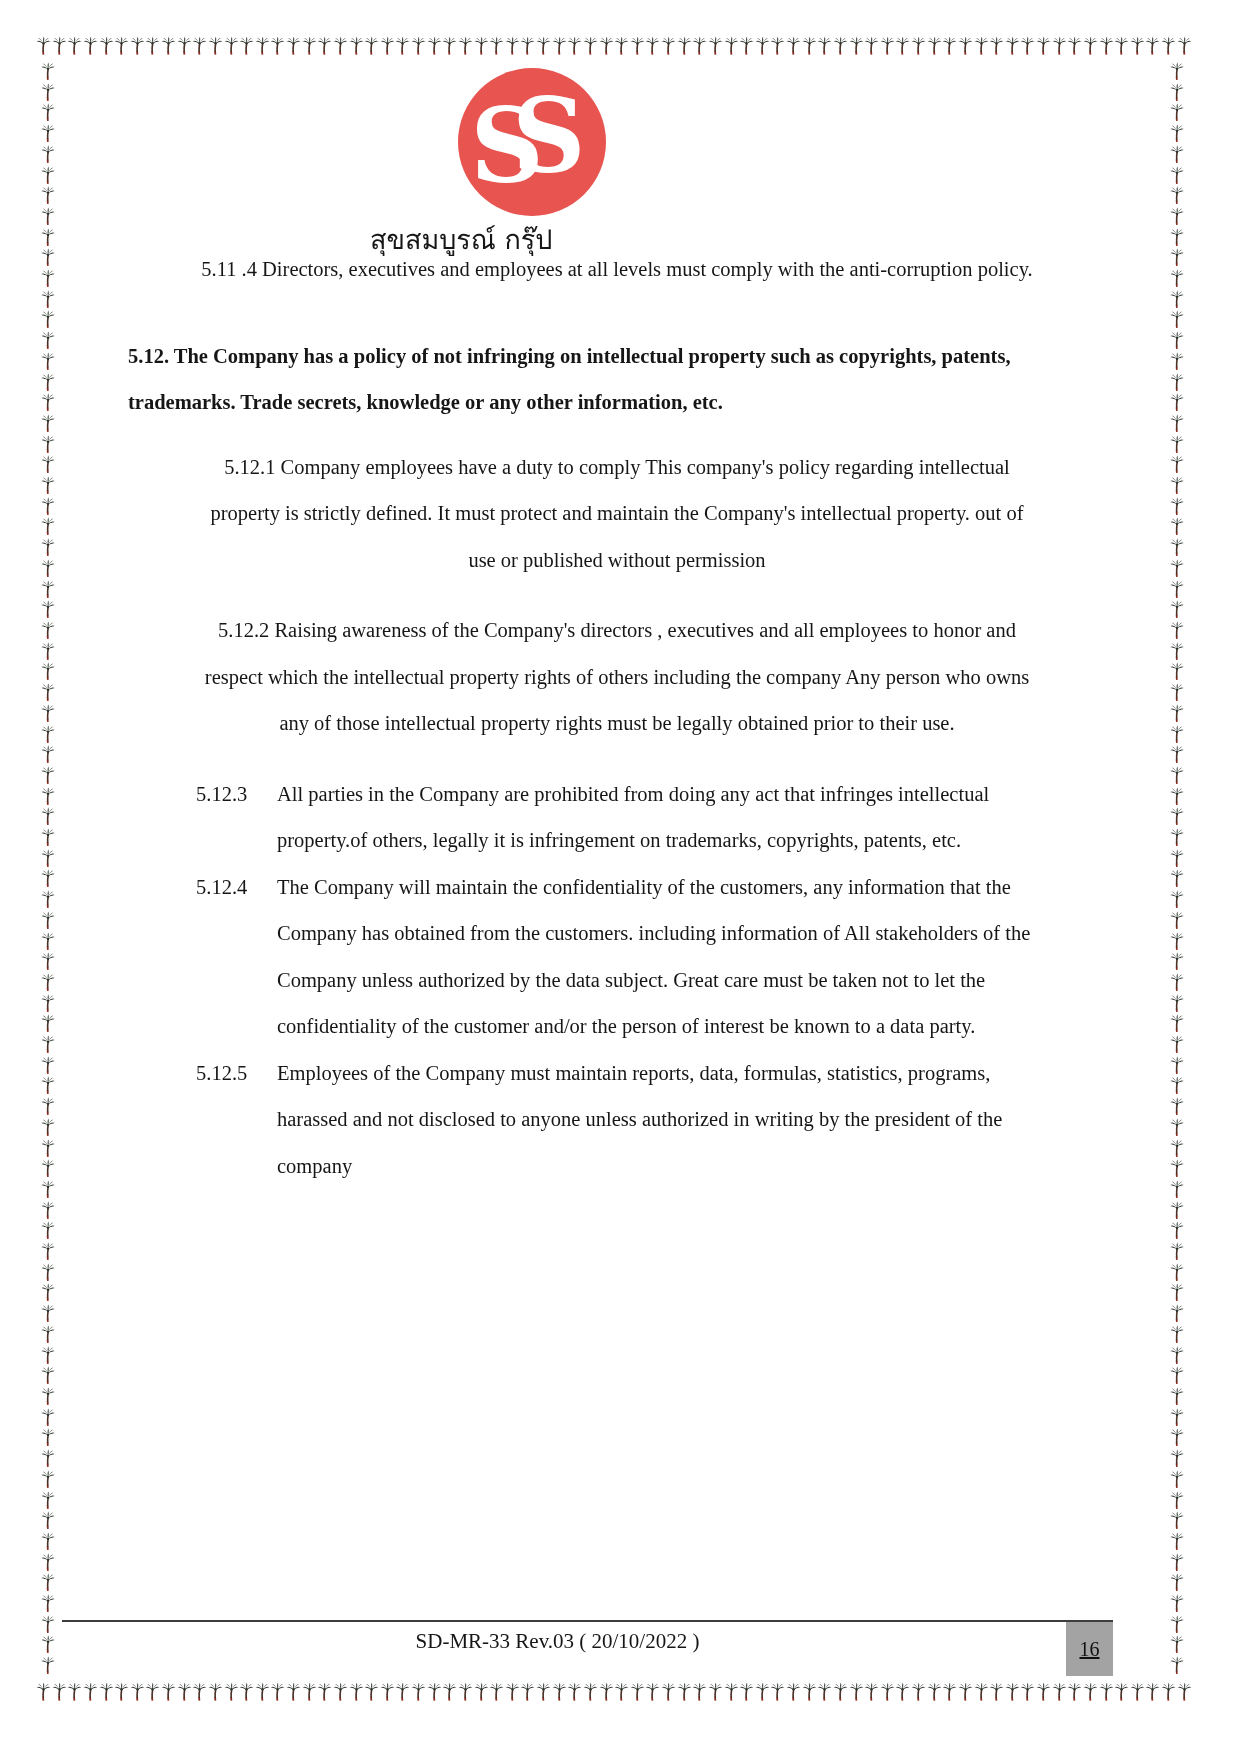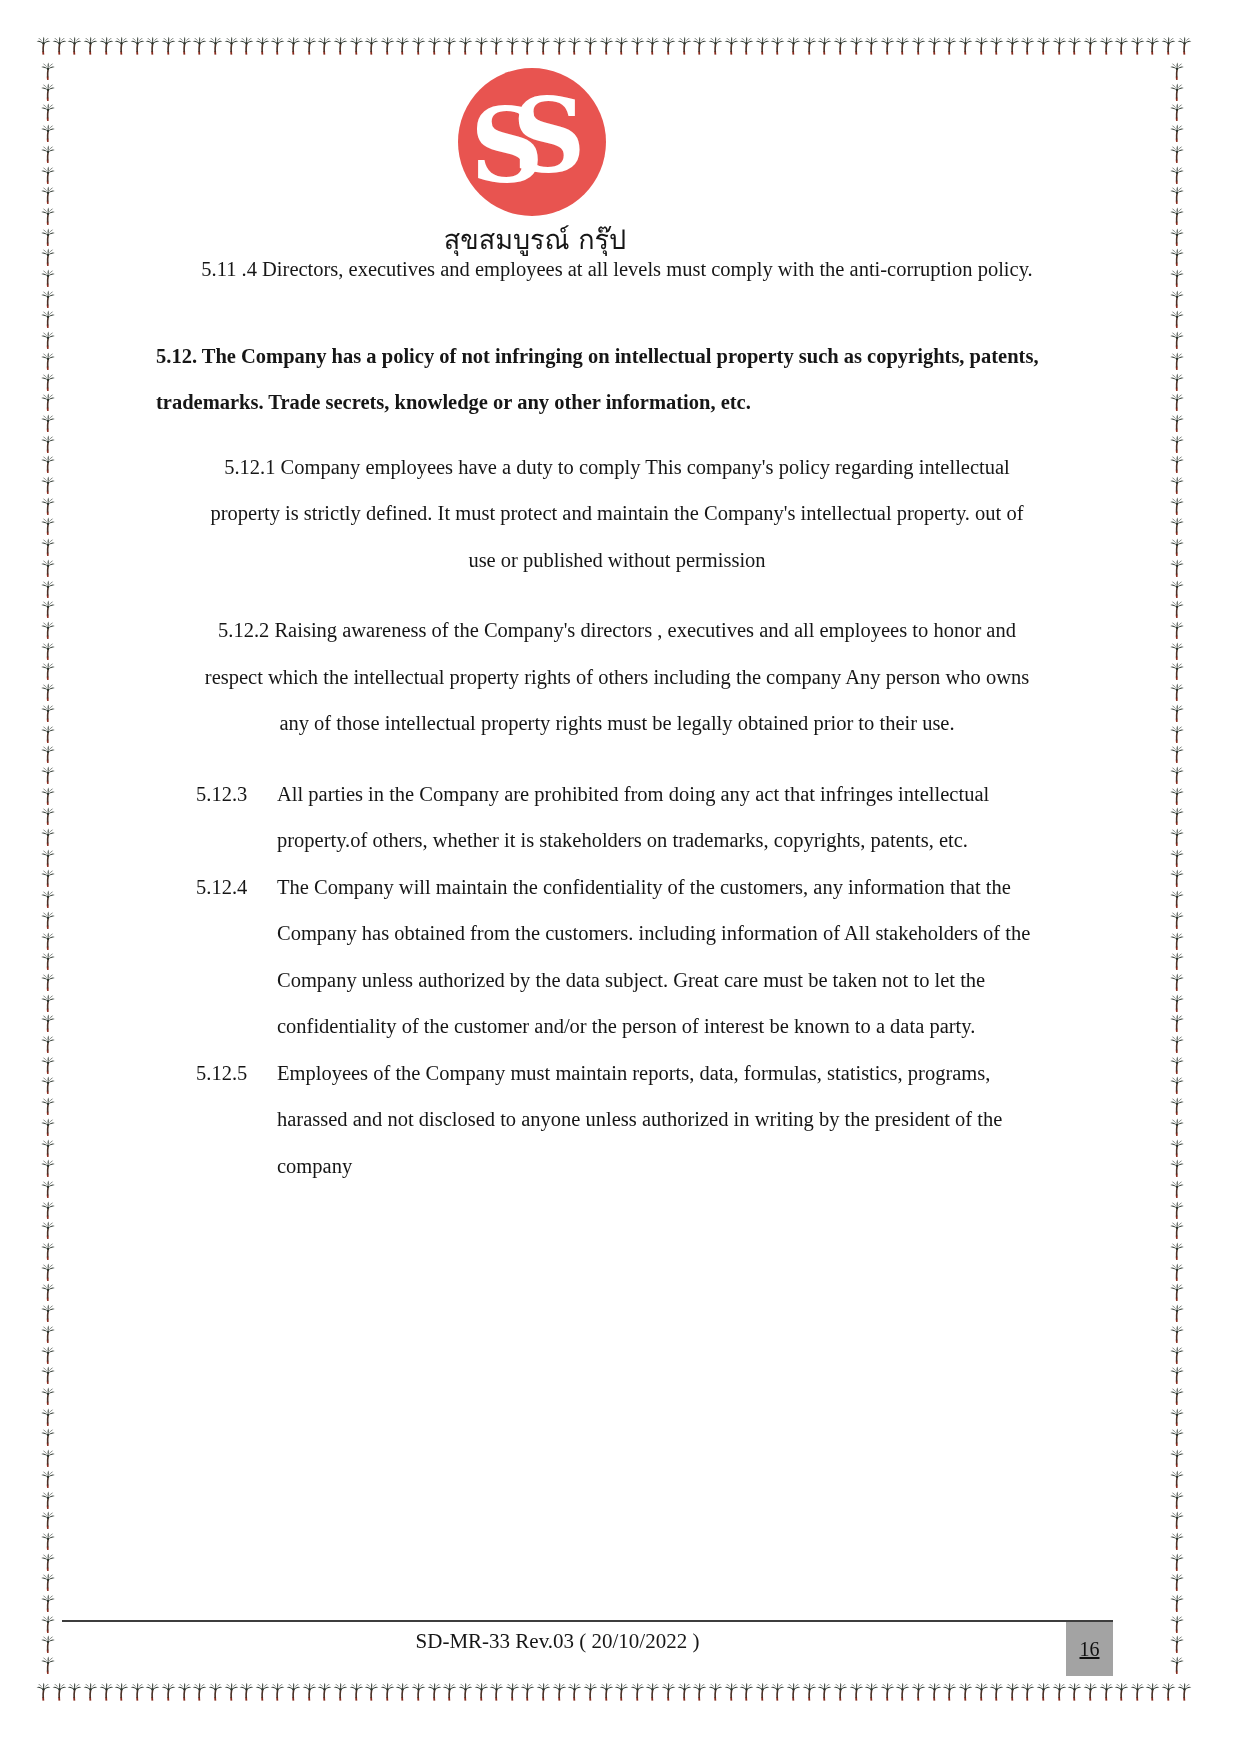--- a/index.html
+++ b/index.html
@@ -25,30 +25,30 @@
     border-radius:50%; display:flex; align-items:center; justify-content:center;
   }
   .logo-ss {
     color:#ffffff; font-family:"DejaVu Serif", serif; font-weight:bold;
     font-size:102px; line-height:1; display:flex;
   }
   .logo-ss .s1 { position:relative; left:12px; top:4px; }
   .logo-ss .s2 { position:relative; left:-20px; top:-6px; }
 
   .thai-name {
-    position:absolute; left:370px; top:218px; width:330px; text-align:center;
+    position:absolute; left:370px; top:218px; width:330px; text-align:left;
     font-size:27px; font-family:"DejaVu Sans", sans-serif; color:#161616;
   }
 
   
   .doc-body {
     position:absolute; left:128px; top:246px; width:910px;
     font-size:20.5px; line-height:46.5px; color:#161616;
   }
-  .para { white-space:nowrap;margin-left:28px; }
+  .para { white-space:nowrap; }
   .para.indent { margin-left:68px;text-align:center; }
   .para.heading { font-weight:bold; }
   .para.hang { margin-left:68px; display:flex;gap:15px; }
   .pnum { flex:0 0 66px; }
   .plines { flex:1 1 auto; min-width:0; }
   .mt-lg { margin-top:40px; }
   .mt-md { margin-top:24px; }
   .mt-sm { margin-top:18px; }
 
   
@@ -1038,21 +1038,21 @@
         <div class="plines">
           <div class="line">5.12.2 Raising awareness of the Company's directors , executives and all employees to honor and</div>
           <div class="line">respect which the intellectual property rights of others including the company Any person who owns</div>
           <div class="line">any of those intellectual property rights must be legally obtained prior to their use.</div>
         </div>
       </div>
       <div class="para hang mt-md">
         <span class="pnum">5.12.3</span>
         <div class="plines">
           <div class="line">All parties in the Company are prohibited from doing any act that infringes intellectual</div>
-          <div class="line">property.of others, whether it is stakeholders on trademarks, copyrights, patents, etc.</div>
+          <div class="line">property.of others, legally it is infringement on trademarks, copyrights, patents, etc.</div>
         </div>
       </div>
       <div class="para hang">
         <span class="pnum">5.12.4</span>
         <div class="plines">
           <div class="line">The Company will maintain the confidentiality of the customers, any information that the</div>
           <div class="line">Company has obtained from the customers. including information of All stakeholders of the</div>
           <div class="line">Company unless authorized by the data subject. Great care must be taken not to let the</div>
           <div class="line">confidentiality of the customer and/or the person of interest be known to a data party.</div>
         </div>

